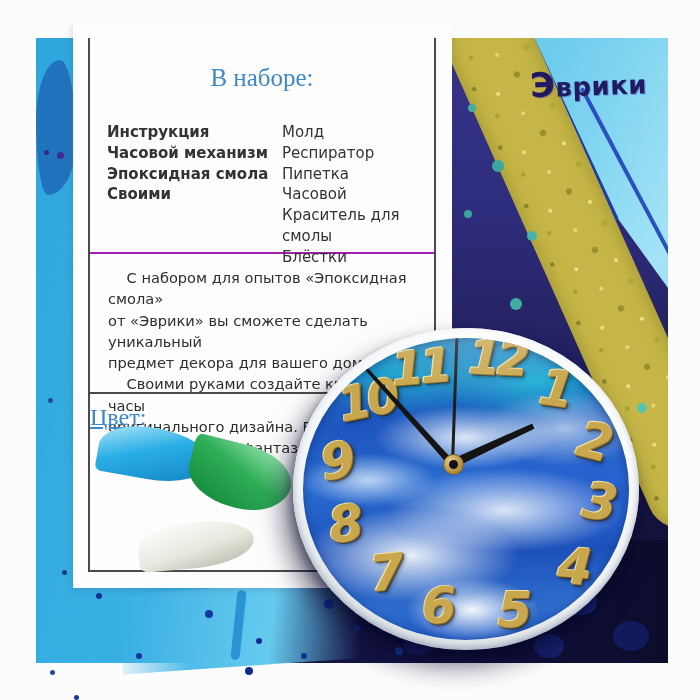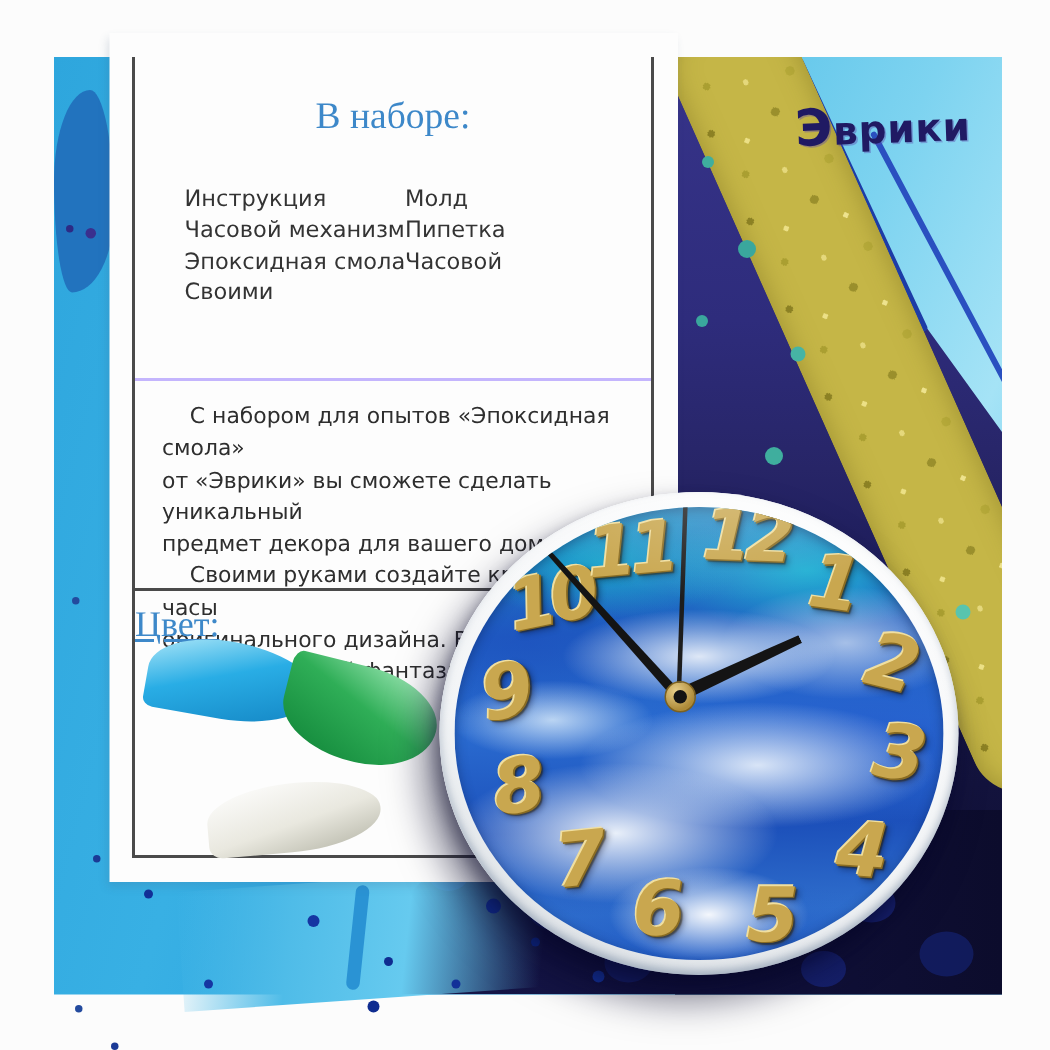--- a/index.html
+++ b/index.html
@@ -63,29 +63,29 @@
   .logo span{display:block;font-size:26px;font-weight:800;letter-spacing:.5px;color:var(--logo-navy);
     text-shadow:1px 1px 0 rgba(90,70,170,.4);}
   .logo span::first-letter{font-size:1.3em;}
 
   
   .card{position:absolute;left:73px;top:22px;width:379px;height:566px;background:#fdfdfd;z-index:5;
     box-shadow:-2px 3px 6px rgba(60,90,120,.18);}
   .card-frame{position:absolute;left:15px;top:16px;width:348px;height:534px;box-sizing:border-box;
     border-left:2px solid #4a4a4a;border-right:2px solid #4a4a4a;border-bottom:2px solid #4a4a4a;}
   .sec{position:relative;box-sizing:border-box;}
-  .sec-included{height:190px;border-bottom:2px solid #c4b5fd;}
+  .sec-included{height:190px;border-bottom:2px solid #a21caf;}
   .sec-desc{height:140px;border-bottom:2px solid #4a4a4a;}
   .sec-color{height:200px;}
   .h-blue{font-family:"Liberation Serif","DejaVu Serif",serif;color:var(--heading-blue);}
   .h-included{margin-top:26px;text-align:center;font-size:25px;}
   .cols{position:absolute;left:17px;top:58px;width:320px;font-size:15px;color:#333;}
   .col{position:absolute;top:0;}
-  .col1{left:16px;}
-  .col2{left:163px;}
+  .col1{left:0;font-weight:bold;}
+  .col2{left:175px;}
   .col span{display:block;line-height:20.8px;}
   .desc{margin:0;padding:13px 8px 0 18px;font-size:14.6px;line-height:21.3px;color:var(--text-dark);
     white-space:pre-wrap;}
   .h-color{margin:10px 0 0 0;width:230px;text-align:left;font-size:24px;text-decoration:underline;}
   .swatch{position:absolute;}
   .swatch-blue{left:8px;top:24px;width:112px;height:52px;transform:rotate(10deg);
     border-radius:90% 100% 100% 12%/95% 90% 100% 22%;
     background:linear-gradient(160deg,#bfeffb 0%,var(--swatch,#29ade5) 45%,#1588c6 92%);}
   .swatch-green{left:98px;top:40px;width:104px;height:64px;transform:rotate(14deg);
     border-radius:12% 100% 90% 100%/30% 95% 100% 95%;
@@ -175,22 +175,25 @@
         <div class="h-blue h-included">В наборе:</div>
         <div class="cols">
           <div class="col col1">
             <span>Инструкция</span>
             <span>Часовой механизм</span>
             <span>Эпоксидная смола</span>
             <span>Своими</span>
           </div>
           <div class="col col2">
             <span>Молд</span>
+            <span>Респиратор</span>
             <span>Пипетка</span>
             <span>Часовой</span>
+            <span>Краситель для смолы</span>
+            <span>Блёстки</span>
           </div>
         </div>
       </div>
 
       <div class="sec sec-desc">
         <p class="desc">    С набором для опытов «Эпоксидная смола»
 от «Эврики» вы сможете сделать уникальный
 предмет декора для вашего дома.
     Своими руками создайте красивые часы
 оригинального дизайна. Всё зависит

